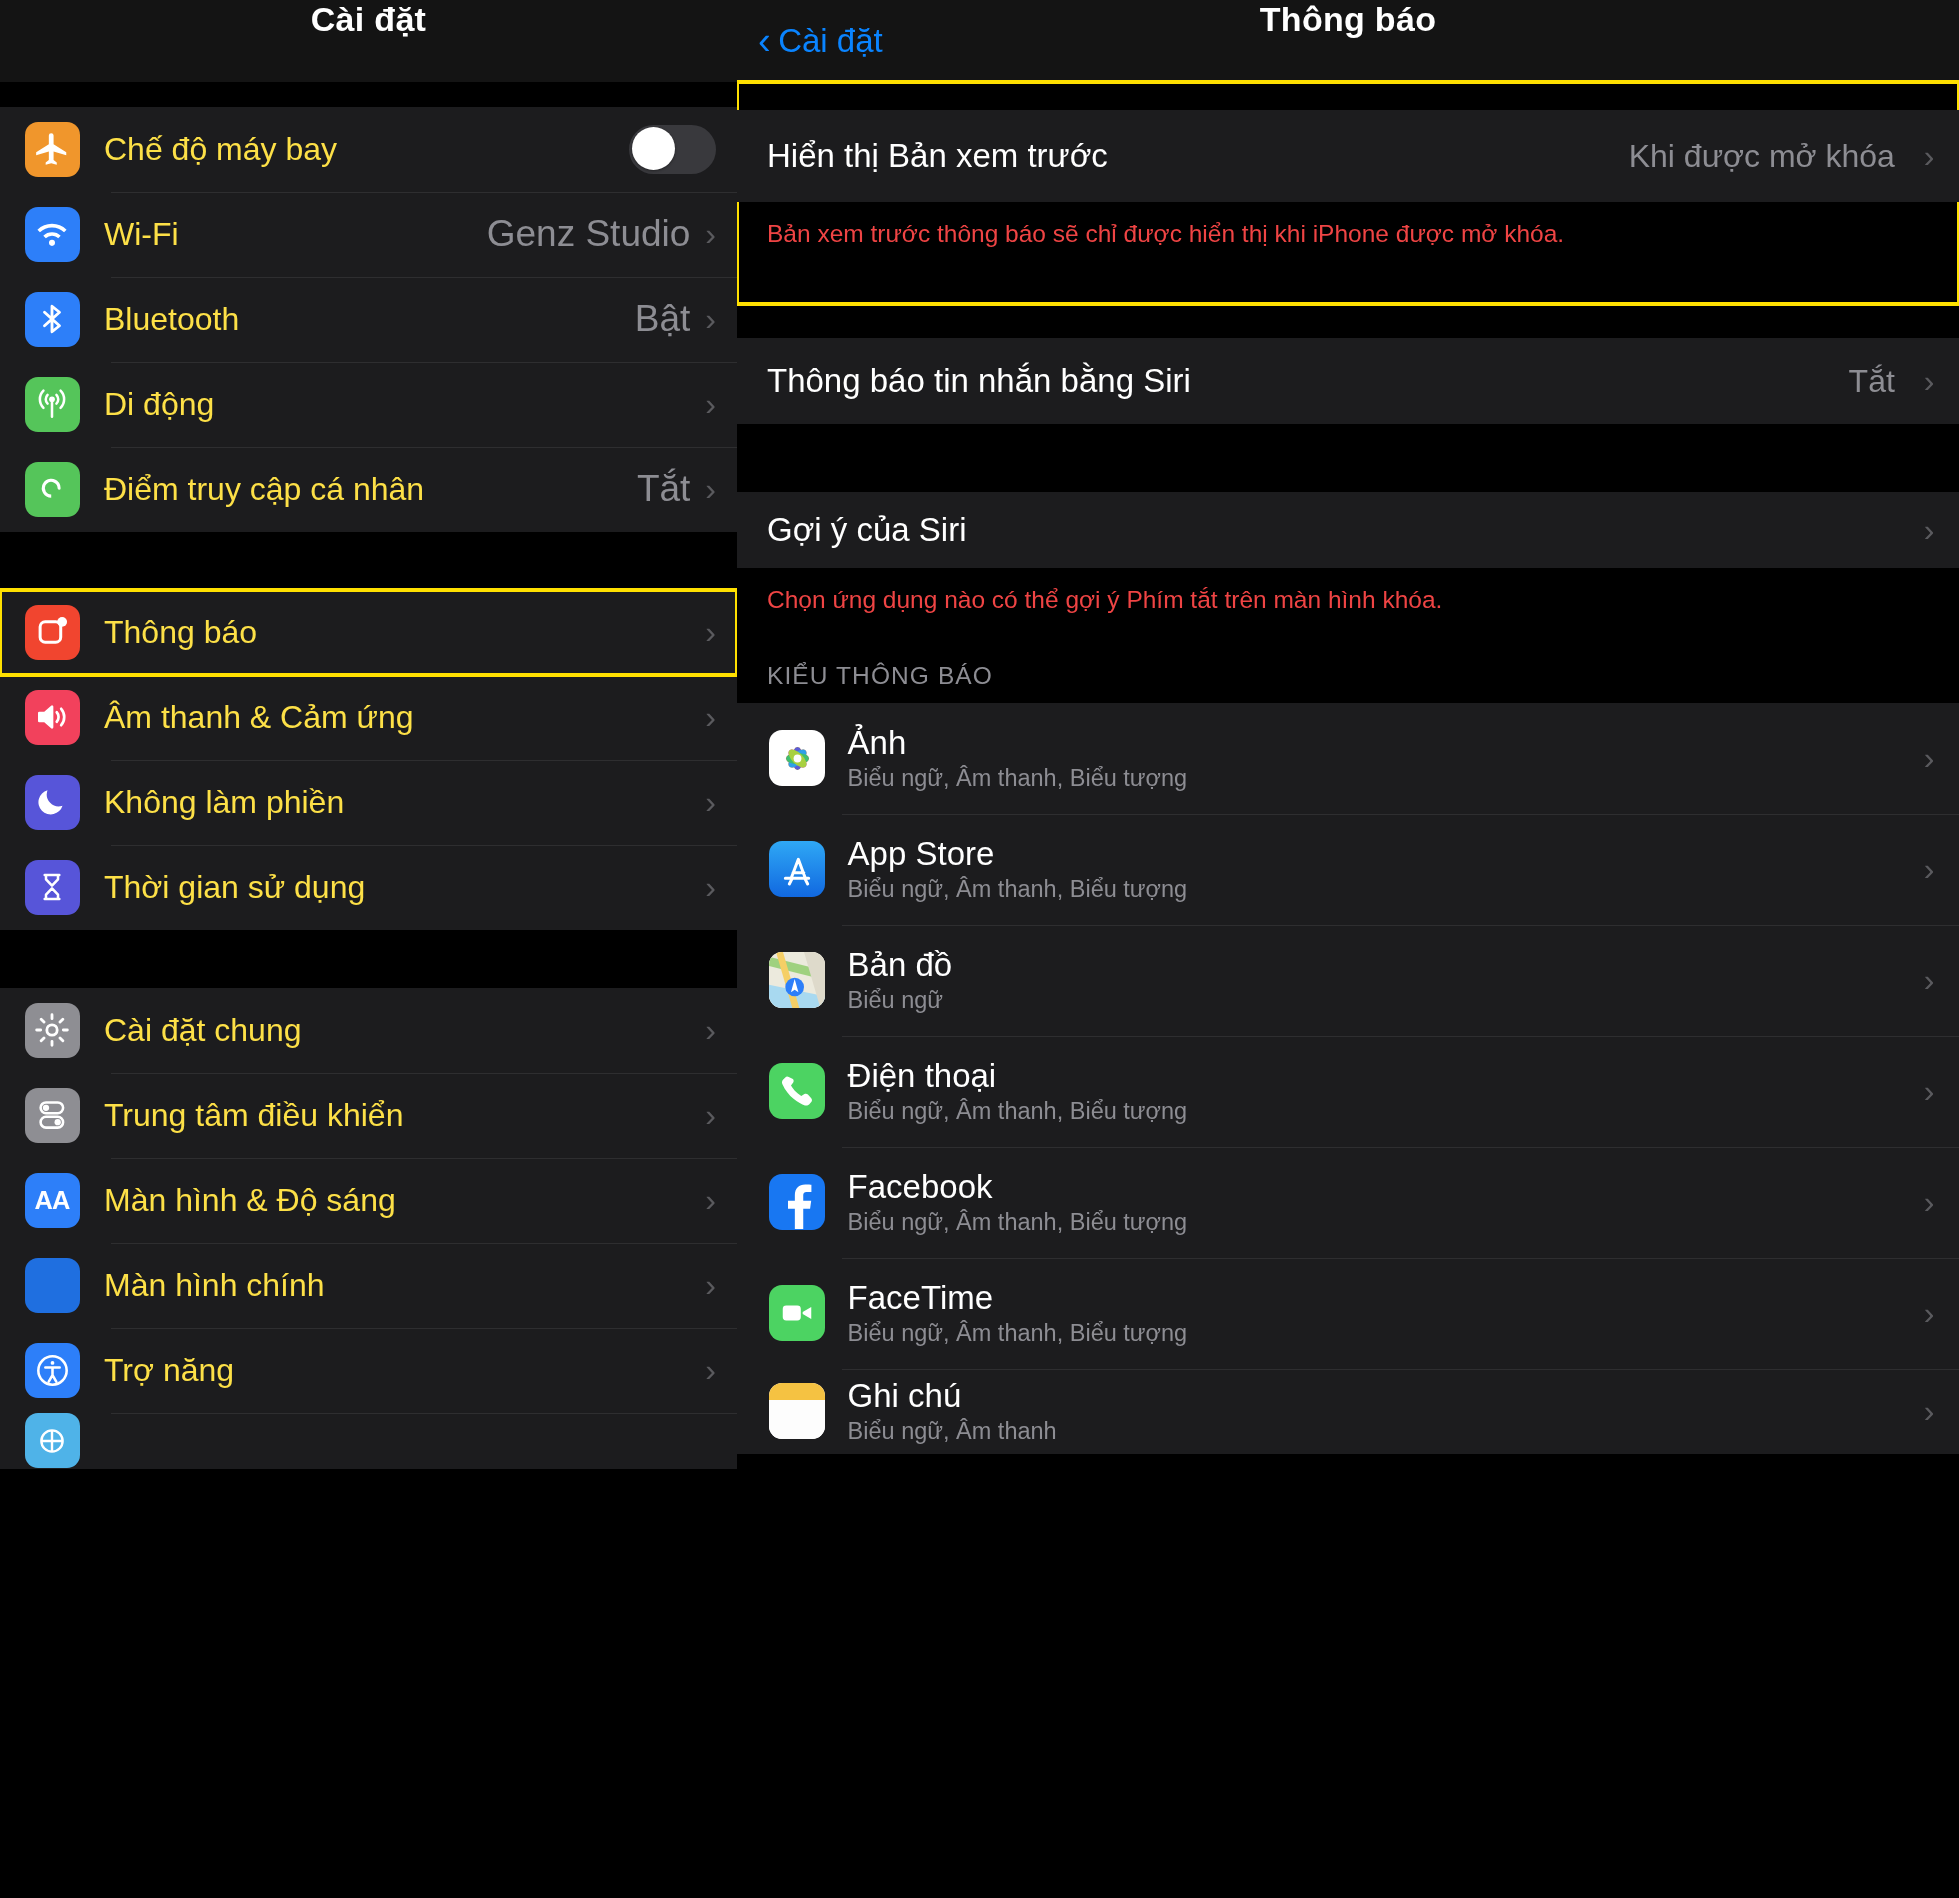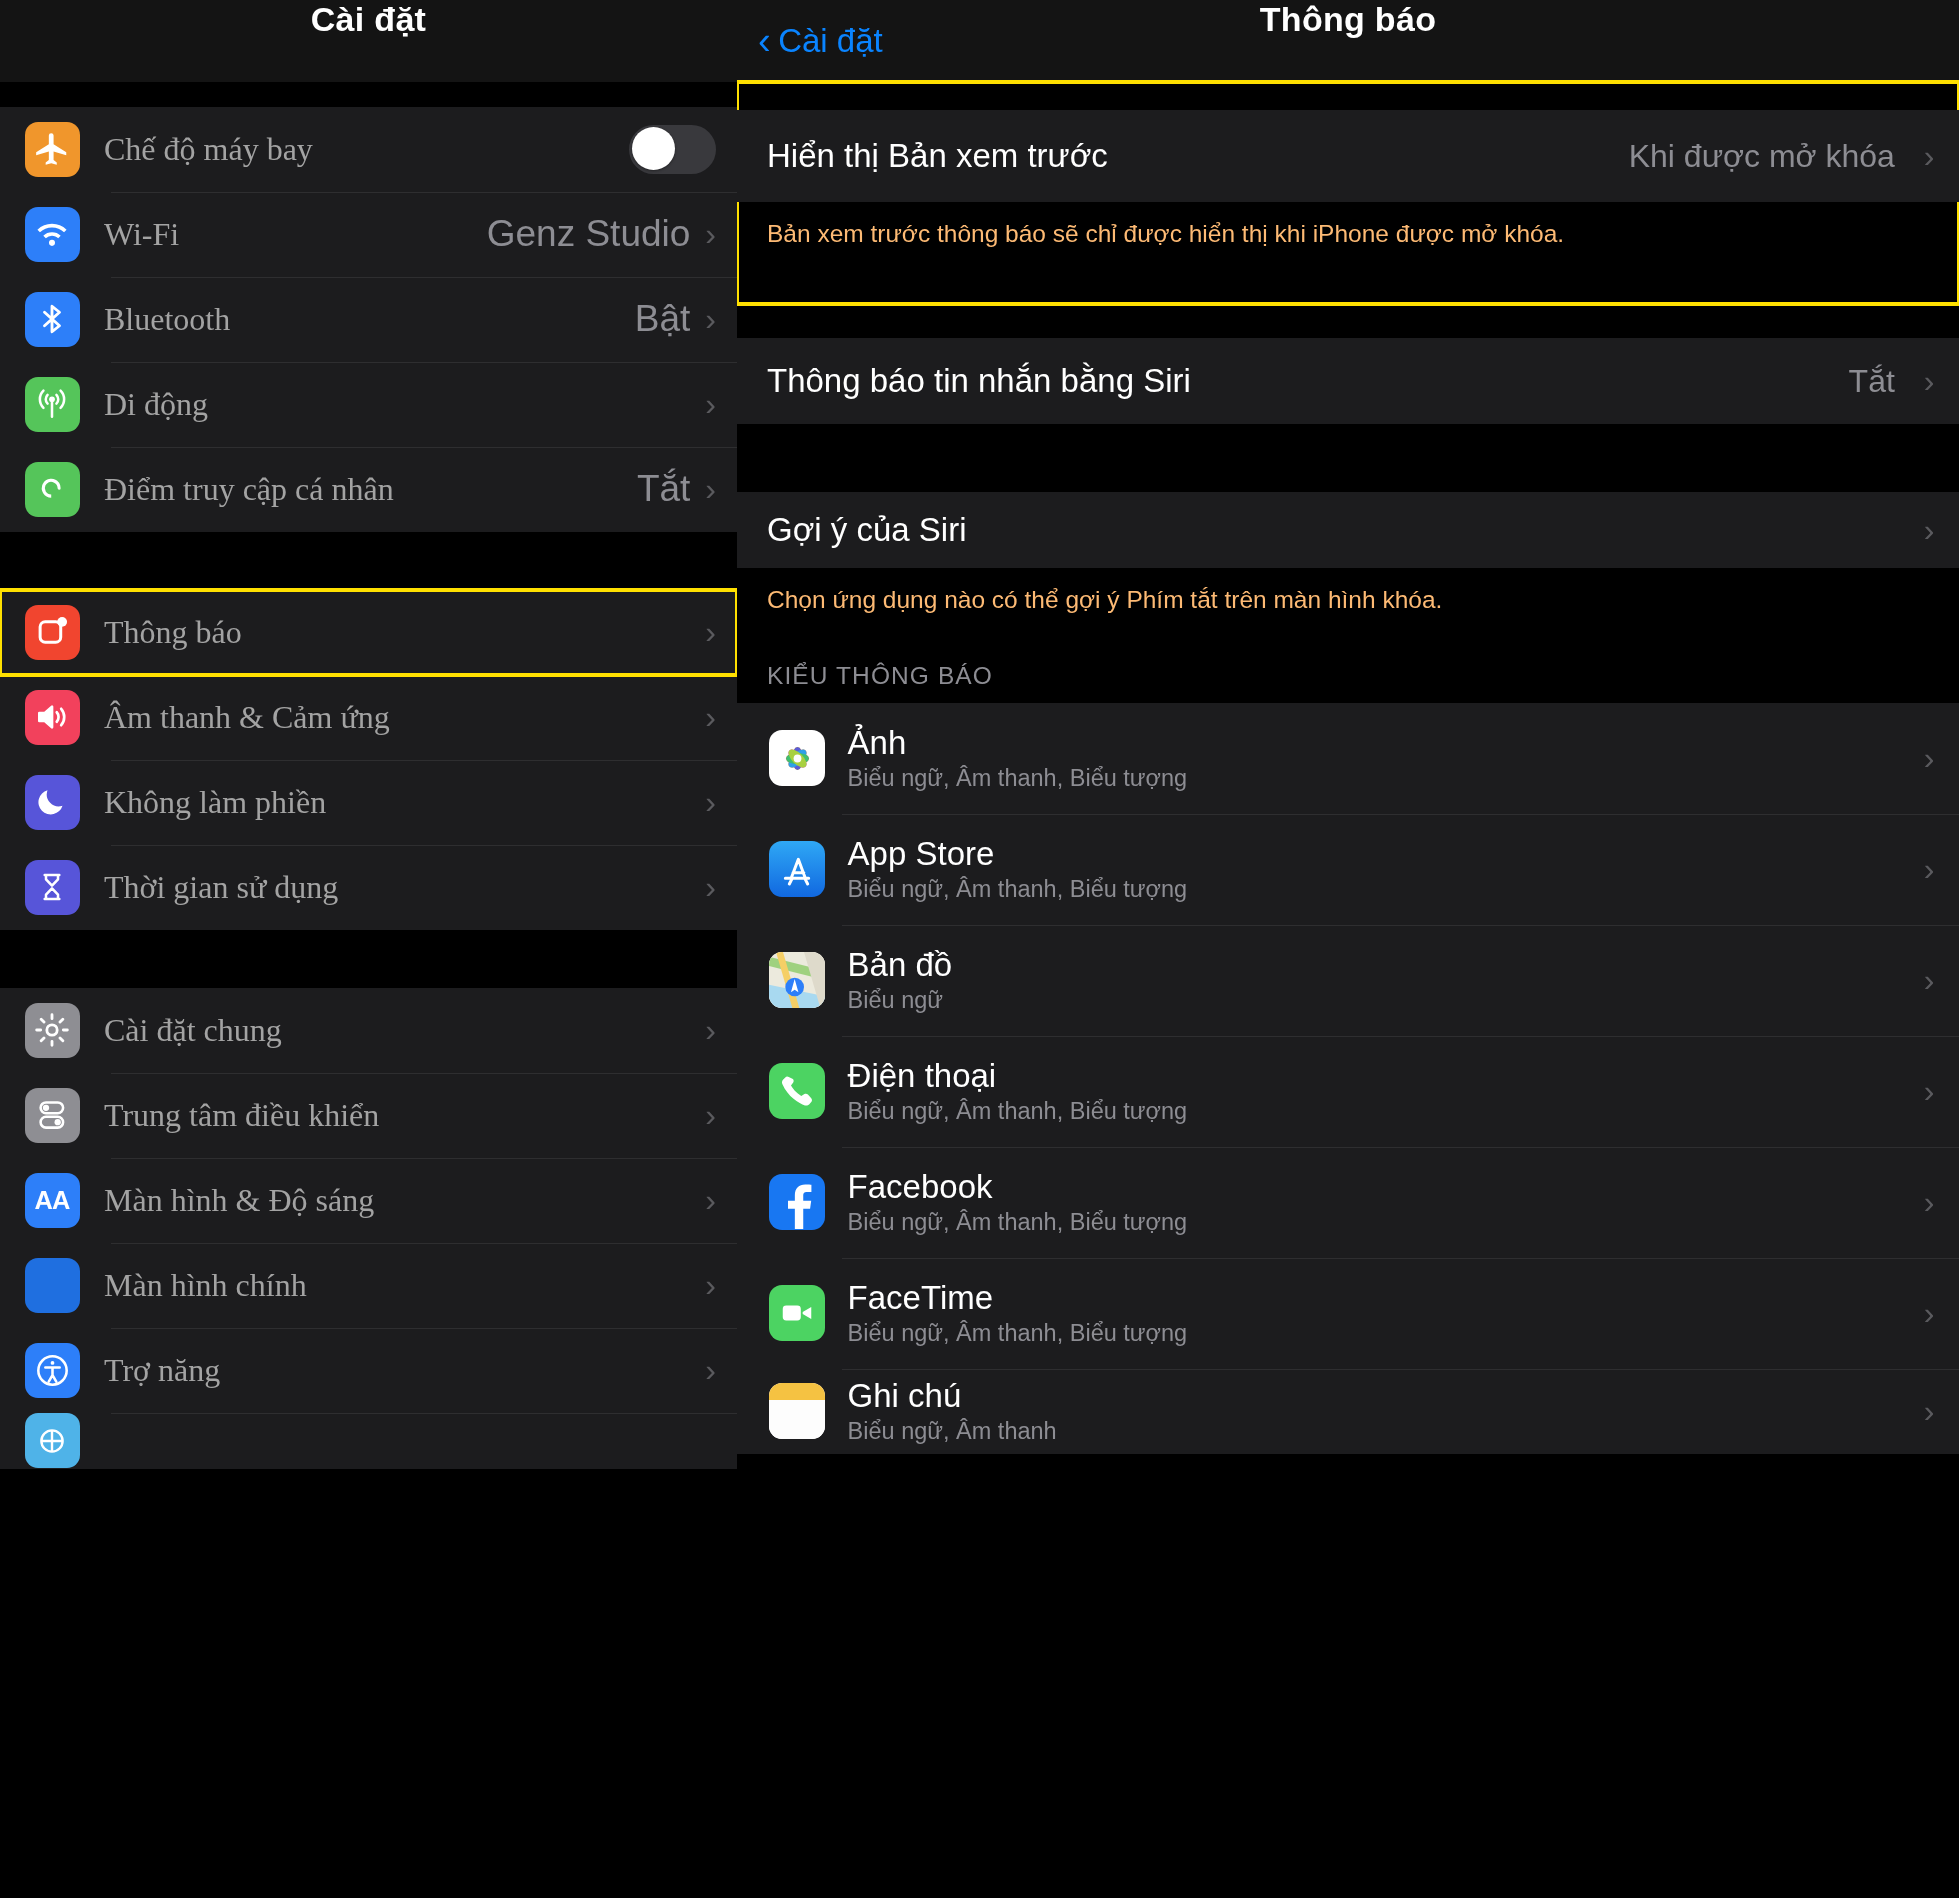--- a/index.html
+++ b/index.html
@@ -39,21 +39,21 @@
     content: ""; position: absolute; left: 111px; right: 0; top: 0; height: 0.9px;
     background: #2e2e30;
   }
   .appicon {
     width: 55px; height: 55px; border-radius: 13px;
     margin-right: 24.5px; flex: 0 0 55px;
     display: flex; align-items: center; justify-content: center;
     position: relative; overflow: hidden;
   }
   .appicon svg { display: block; }
-  .row-label { color: #a3a3a3; font-size: 32px; flex: 1; white-space: nowrap; font-family: Liberation Serif, serif; }
+  .row-label { color: #fde047; font-size: 32px; flex: 1; white-space: nowrap; }
   .row-value { color: #8d8d93; font-size: 37px; margin-right: 15px; white-space: nowrap; }
   .chevron { color: #5a5a5e; font-size: 32px; font-weight: 300; line-height: 1; }
 
   
   .toggle {
     width: 87px; height: 49px; border-radius: 24.5px;
     background: #39393d; position: relative; flex: 0 0 87px;
   }
   .toggle .knob {
     position: absolute; top: 2.8px; left: 2.8px;
@@ -62,21 +62,21 @@
   }
 
   
   .highlight { outline: 4.7px solid #ffe000; outline-offset: -2.8px; position: relative; z-index: 5; }
 
   
   .r-row { display: flex; align-items: center; padding: 0 24.5px 0 30px; height: 83px; position: relative; background:#1c1c1e;gap:12px; }
   .r-label { color: #fff; font-size: 33px; flex: 1; white-space: nowrap; }
   .r-value { color: #8d8d93; font-size: 32px; margin-right: 17px; white-space: nowrap; }
   .footnote {
-    color: #fdba74; font-size: 24.5px; line-height: 1.35;
+    color: #ef4444; font-size: 24.5px; line-height: 1.35;
     padding: 15px 45px 21px 30px; background: #000;
   }
   .sectionhdr {
     color: #8d8d93; font-size: 24.5px; letter-spacing: 1.1px;
     padding: 24.5px 30px 13px 30px; background: #000;
   }
   .app-row {
     display: flex; align-items: center; padding: 0 24.5px 0 32px;
     height: 111px; position: relative; background: #1c1c1e;
   }

